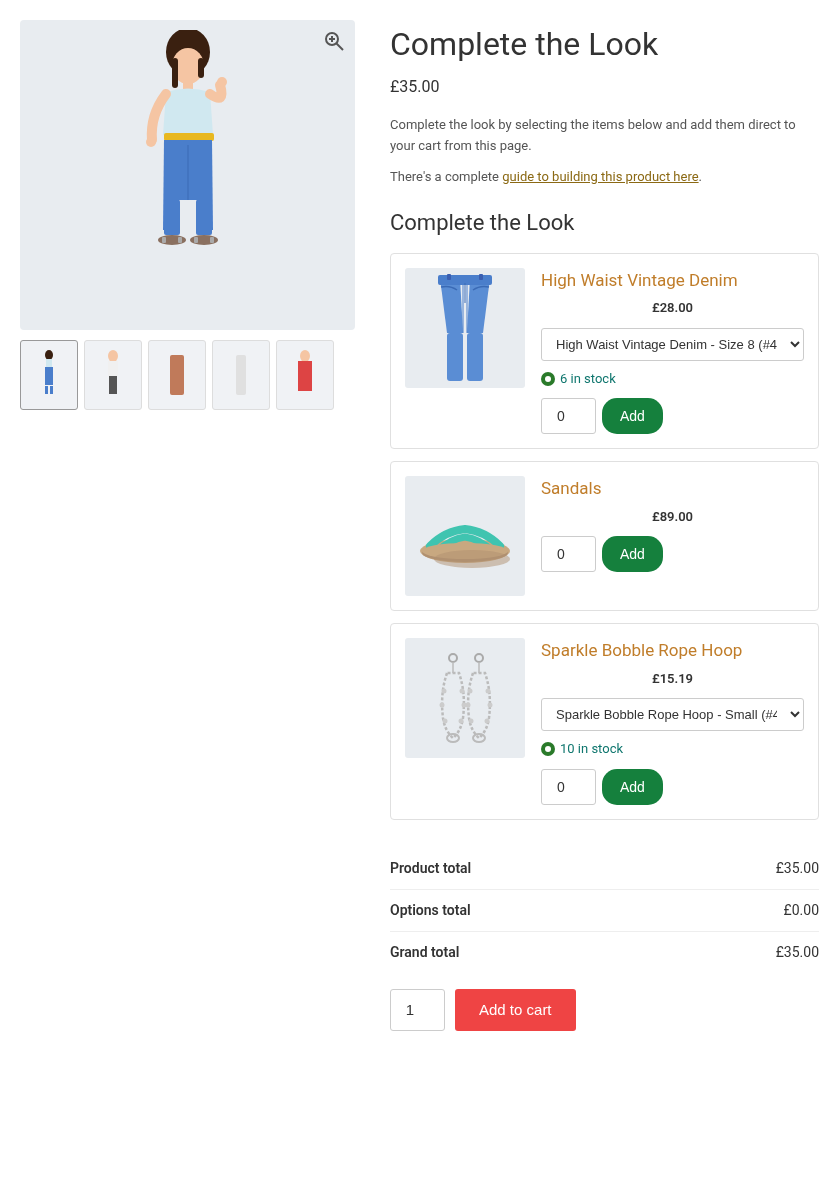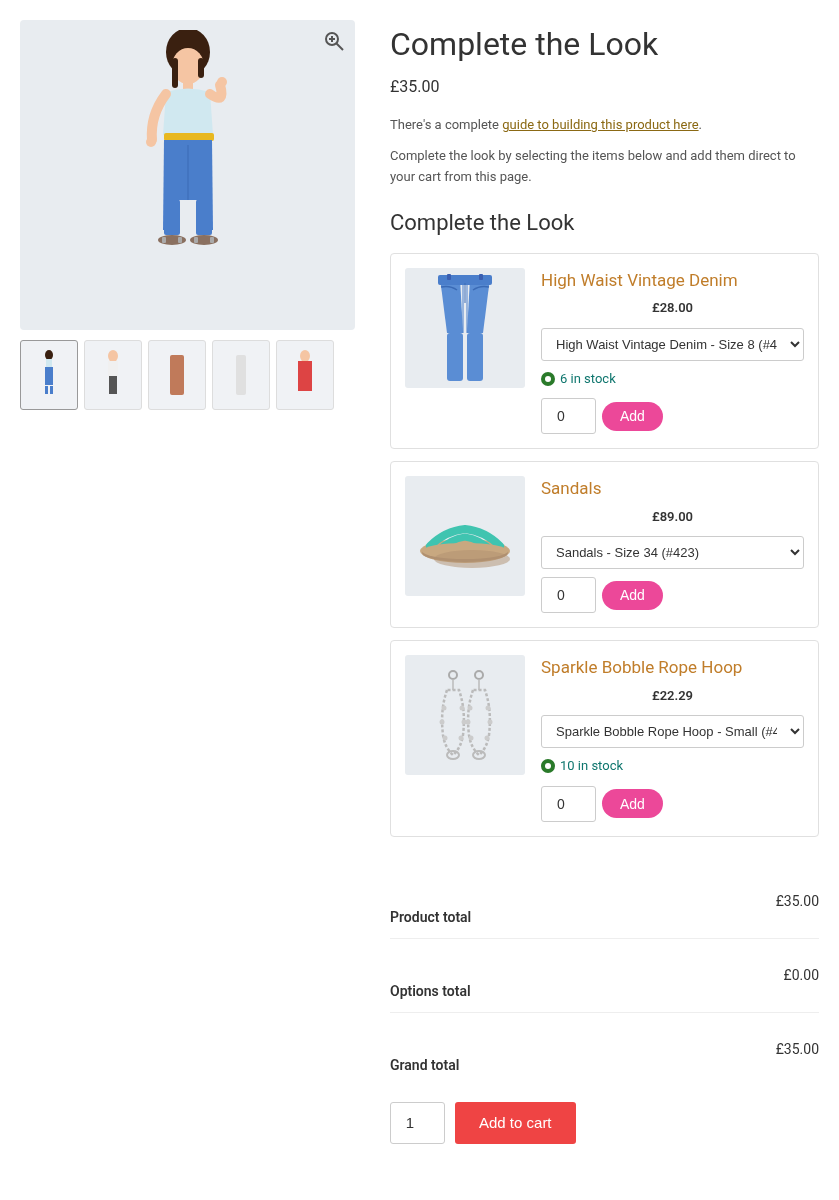--- a/index.html
+++ b/index.html
@@ -181,23 +181,23 @@
     .qty-input {
       width: 55px;
       height: 36px;
       border: 1px solid #ccc;
       border-radius: 3px;
       text-align: center;
       font-size: 14px;
       color: #333;
     }
     .add-button {
-      height: 29px;
+      height: 36px;
       padding: 0 18px;
-      background: #ec4899;
+      background: #15803d;
       color: #fff;
       border: none;
       border-radius: 15px;
       font-size: 14px;
       cursor: pointer;
       font-weight: 500;
     }
 
     
     .totals-section {
@@ -211,21 +211,20 @@
       padding: 10px 0;
       border-bottom: 1px solid #eee;
       font-size: 14px;
     }
     .total-row:last-of-type {
       border-bottom: none;
     }
     .total-label {
       font-weight: 600;
       color: #333;
-      margin-top: 32px;
     }
     .total-value {
       font-weight: 400;
       color: #333;
     }
     .cart-row {
       display: flex;
       align-items: center;
       gap: 10px;
       margin-top: 16px;
@@ -350,24 +349,24 @@
           <rect x="8" y="11" width="14" height="30" fill="#d44"></rect>
         </svg>
       </div>
     </div>
   </div>
 
   <div class="right-column">
     <h1 class="product-title">Complete the Look</h1>
     <div class="product-price">£35.00</div>
     <p class="description-text">
-      <span>There's a complete </span><a class="guide-link">guide to building this product here</a><span>.</span>
+      <span>Complete the look by selecting the items below and add them direct to your cart from this page.</span>
     </p>
     <p class="description-text">
-      <span>Complete the look by selecting the items below and add them direct to your cart from this page.</span>
+      <span>There's a complete </span><a class="guide-link">guide to building this product here</a><span>.</span>
     </p>
 
     <h2 class="section-title">Complete the Look</h2>
 
     <div class="product-card">
       <div class="card-image">
         <svg width="80" height="110" viewBox="0 0 80 110">
 
           <path d="M15 5 L35 5 L38 60 L22 60 Z" fill="#5a8dd4"></path>
           <path d="M45 5 L65 5 L58 60 L42 60 Z" fill="#5a8dd4"></path>
@@ -422,25 +421,20 @@
           <ellipse cx="55" cy="52" rx="43" ry="9" fill="#b09070"></ellipse>
 
           <ellipse cx="55" cy="50" rx="43" ry="8" fill="#c8a880"></ellipse>
 
           <ellipse cx="62" cy="58" rx="38" ry="9" fill="#b09070" opacity="0.5"></ellipse>
         </svg>
       </div>
       <div class="card-content">
         <div class="card-title">Sandals</div>
         <div class="card-price">£89.00</div>
-        <select class="card-select">
-          <option>Sandals - Size 34 (#423)</option>
-          <option>Sandals - Size 36 (#424)</option>
-          <option>Sandals - Size 38 (#425)</option>
-        </select>
         <div class="qty-add-row">
           <input type="number" class="qty-input" value="0" style="">
           <button class="add-button">Add</button>
         </div>
       </div>
     </div>
 
     <div class="product-card">
       <div class="card-image">
         <svg width="80" height="110" viewBox="0 0 80 110">
@@ -466,21 +460,21 @@
           <circle cx="45" cy="48" r="2.5" fill="#ccc"></circle>
           <circle cx="63" cy="48" r="2.5" fill="#ccc"></circle>
           <circle cx="43" cy="62" r="2.5" fill="#ccc"></circle>
           <circle cx="65" cy="62" r="2.5" fill="#ccc"></circle>
           <circle cx="46" cy="78" r="2.5" fill="#ccc"></circle>
           <circle cx="62" cy="78" r="2.5" fill="#ccc"></circle>
         </svg>
       </div>
       <div class="card-content">
         <div class="card-title">Sparkle Bobble Rope Hoop</div>
-        <div class="card-price">£22.29</div>
+        <div class="card-price">£15.19</div>
         <select class="card-select">
           <option>Sparkle Bobble Rope Hoop - Small (#420)</option>
           <option>Sparkle Bobble Rope Hoop - Medium (#421)</option>
           <option>Sparkle Bobble Rope Hoop - Large (#422)</option>
         </select>
         <div class="stock-status">
           <span class="stock-dot"></span>
           <span>10 in stock</span>
         </div>
         <div class="qty-add-row">

